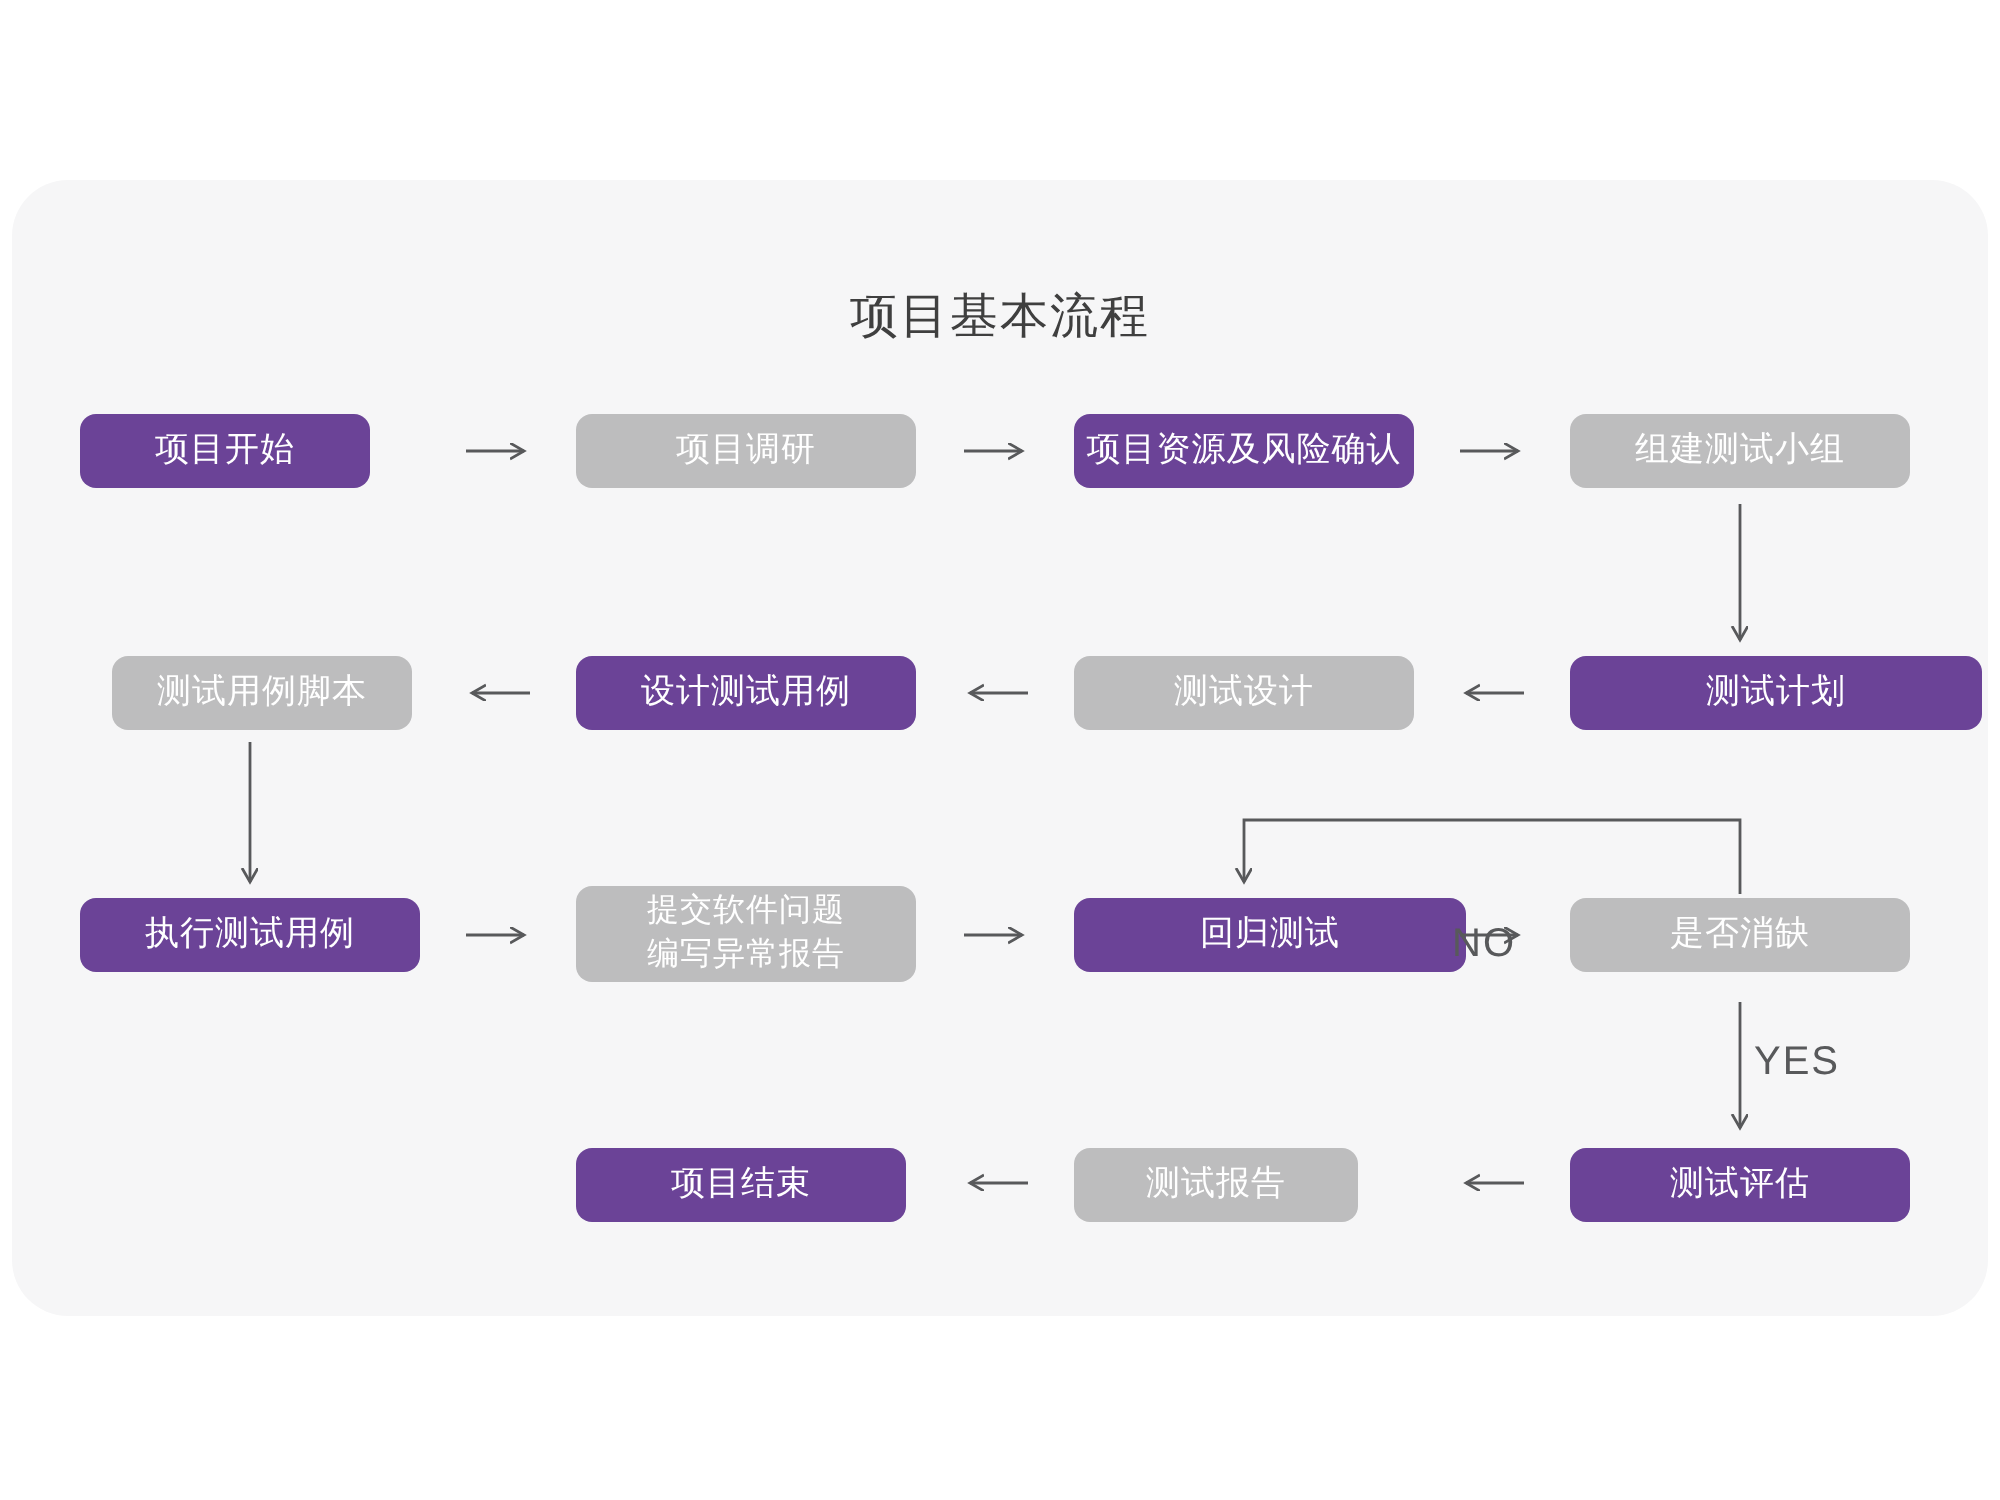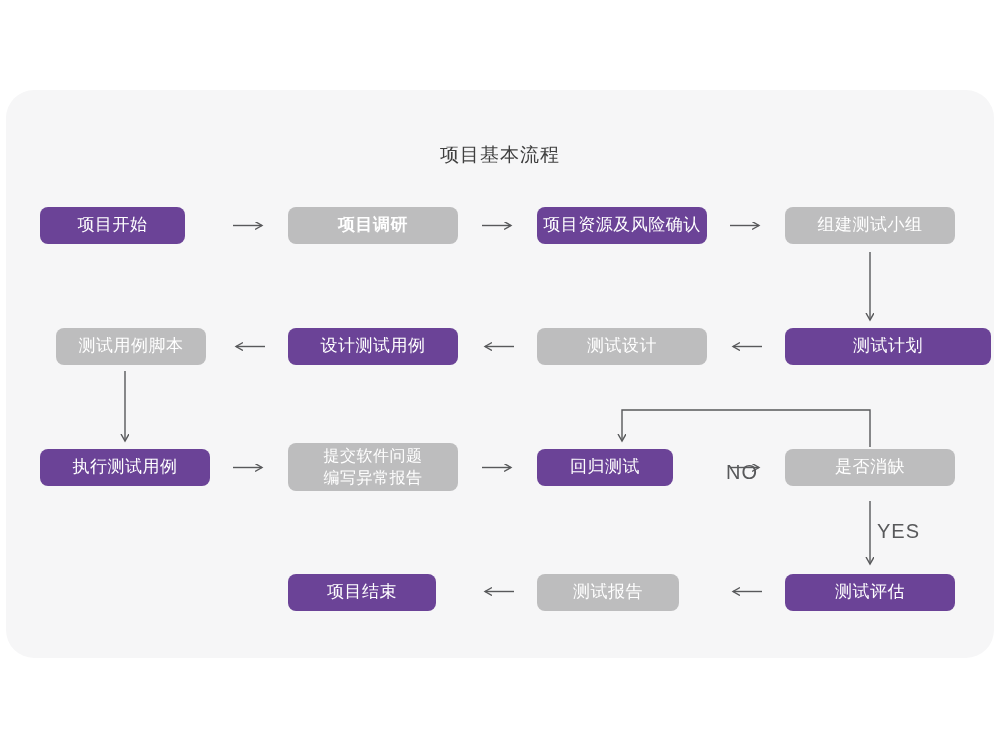--- a/index.html
+++ b/index.html
@@ -11,21 +11,21 @@
     --title-color:#3F3F3F;
     --page-bg:#FFFFFF;
   }
   *{margin:0;padding:0;box-sizing:border-box;}
   html,body{width:1000px;height:750px;background:var(--page-bg);
     font-family:"Liberation Sans","DejaVu Sans",sans-serif;}
   #stage{position:relative;width:1000px;height:750px;overflow:hidden;}
   .card{position:absolute;left:6px;top:90px;width:988px;height:568px;
     background:var(--card-bg);border-radius:28px;}
   .title{position:absolute;left:0;top:142px;width:1000px;text-align:center;
-    font-size:19px;font-weight:500;color:var(--title-color);letter-spacing:1px;}
+    font-size:24px;font-weight:500;color:var(--title-color);letter-spacing:1px;}
   .node{position:absolute;display:flex;align-items:center;justify-content:center;
     border-radius:8px;color:var(--node-text);font-size:17px;line-height:1.35;
     text-align:center;white-space:pre-line;letter-spacing:0.5px;}
   .node.purple{background:var(--purple);}
   .node.gray{background:var(--gray);}
   svg.edges{position:absolute;left:0;top:0;width:1000px;height:750px;pointer-events:none;}
   .edge{stroke:var(--arrow);stroke-width:1.4;fill:none;}
   #arrowhead path{stroke:var(--arrow);stroke-width:1.4;fill:none;}
   .edge-label{position:absolute;color:var(--arrow);font-size:20px;letter-spacing:1px;}
   #no-label{left:726px;top:413px;margin-top:48px;}
@@ -33,36 +33,36 @@
 </style>
 </head>
 <body>
 
 <div id="stage">
   <div class="card"></div>
 
   <div class="title">项目基本流程</div>
 
   <div class="node purple" style="left:40px;top:207px;width:145px;height:37px;">项目开始</div>
-  <div class="node gray" style="left:288px;top:207px;width:170px;height:37px;font-weight:bold;">项目调研</div>
+  <div class="node gray" style="left:288px;top:207px;width:170px;height:37px;">项目调研</div>
   <div class="node purple" style="left:537px;top:207px;width:170px;height:37px;">项目资源及风险确认</div>
   <div class="node gray" style="left:785px;top:207px;width:170px;height:37px;">组建测试小组</div>
 
   <div class="node gray" style="left:56px;top:328px;width:150px;height:37px;">测试用例脚本</div>
   <div class="node purple" style="left:288px;top:328px;width:170px;height:37px;">设计测试用例</div>
   <div class="node gray" style="left:537px;top:328px;width:170px;height:37px;">测试设计</div>
   <div class="node purple" style="left:785px;top:328px;width:206px;height:37px;">测试计划</div>
 
   <div class="node purple" style="left:40px;top:449px;width:170px;height:37px;">执行测试用例</div>
   <div class="node gray" style="left:288px;top:443px;width:170px;height:48px;font-size:16px;">提交软件问题
 编写异常报告</div>
-  <div class="node purple" style="left:537px;top:449px;width:136px;height:37px;">回归测试</div>
+  <div class="node purple" style="left:537px;top:449px;width:196px;height:37px;">回归测试</div>
   <div class="node gray" style="left:785px;top:449px;width:170px;height:37px;">是否消缺</div>
 
-  <div class="node purple" style="left:288px;top:574px;width:148px;height:37px;">项目结束</div>
+  <div class="node purple" style="left:288px;top:574px;width:165px;height:37px;">项目结束</div>
   <div class="node gray" style="left:537px;top:574px;width:142px;height:37px;">测试报告</div>
   <div class="node purple" style="left:785px;top:574px;width:170px;height:37px;">测试评估</div>
 
   <svg class="edges" viewBox="0 0 1000 750">
     <defs>
       <marker id="arrowhead" markerWidth="10" markerHeight="10" refX="7" refY="4" orient="auto" markerUnits="userSpaceOnUse">
         <path d="M0,0 L7,4 L0,8"></path>
       </marker>
     </defs>
 

